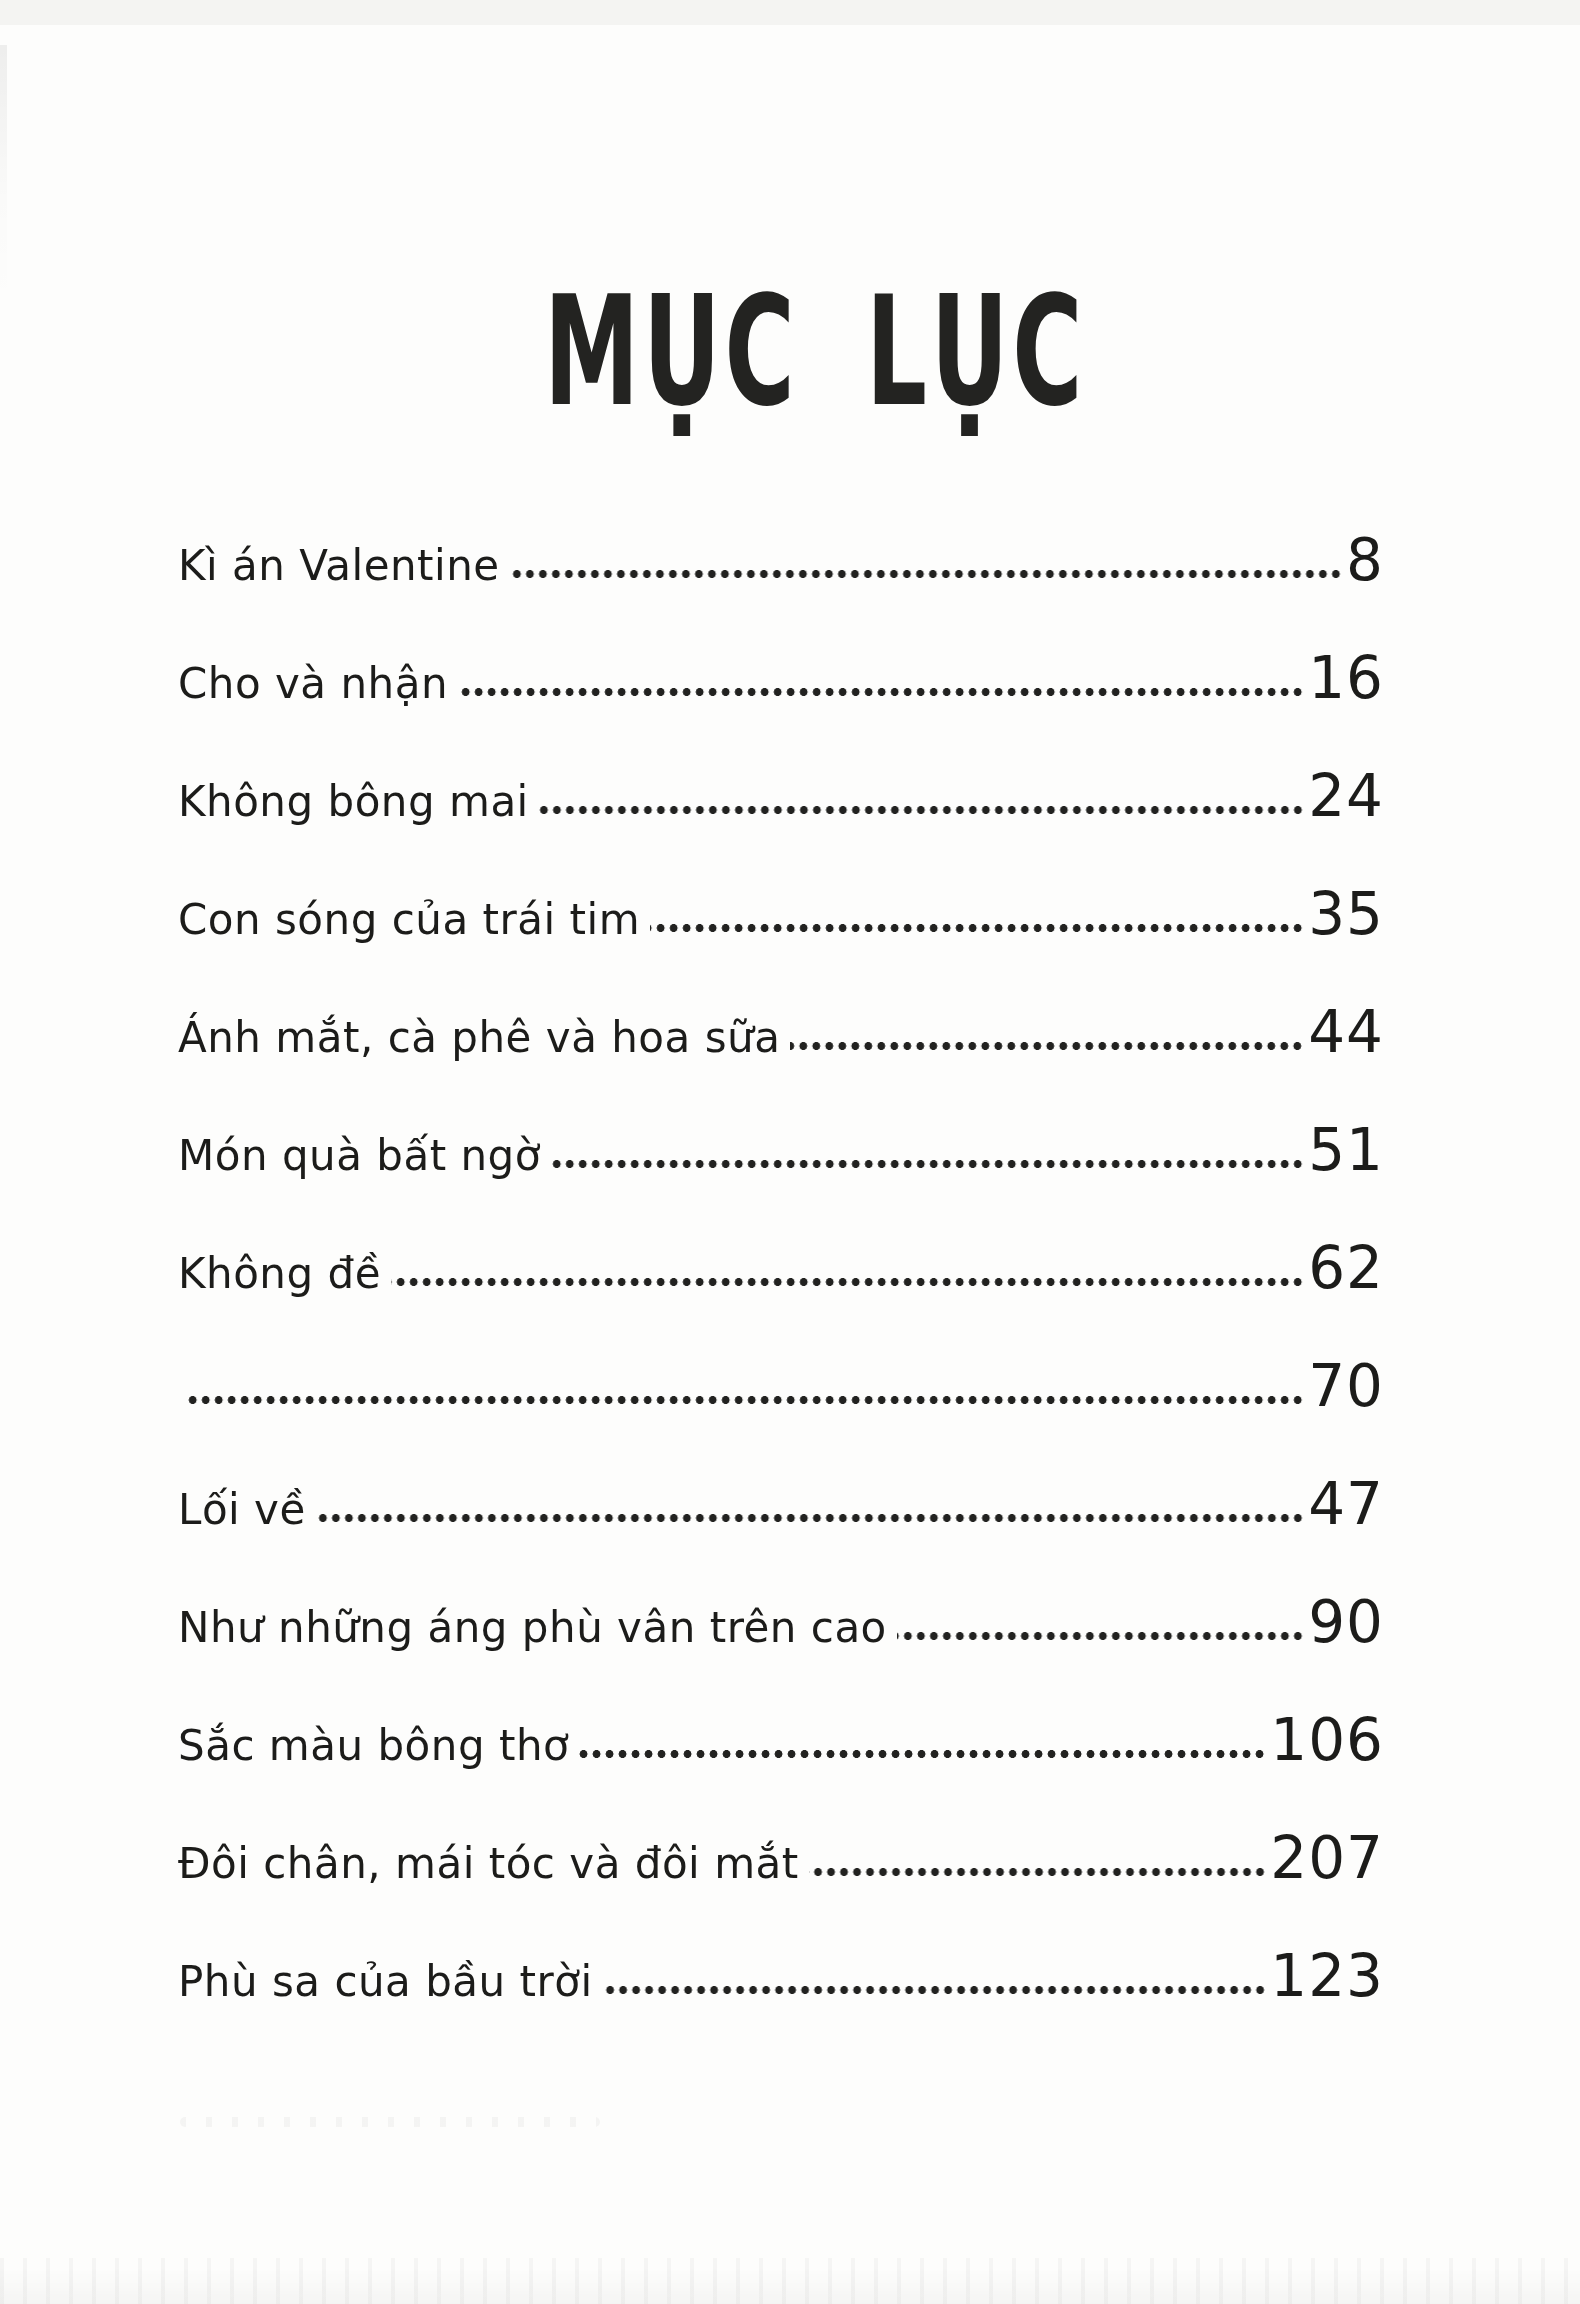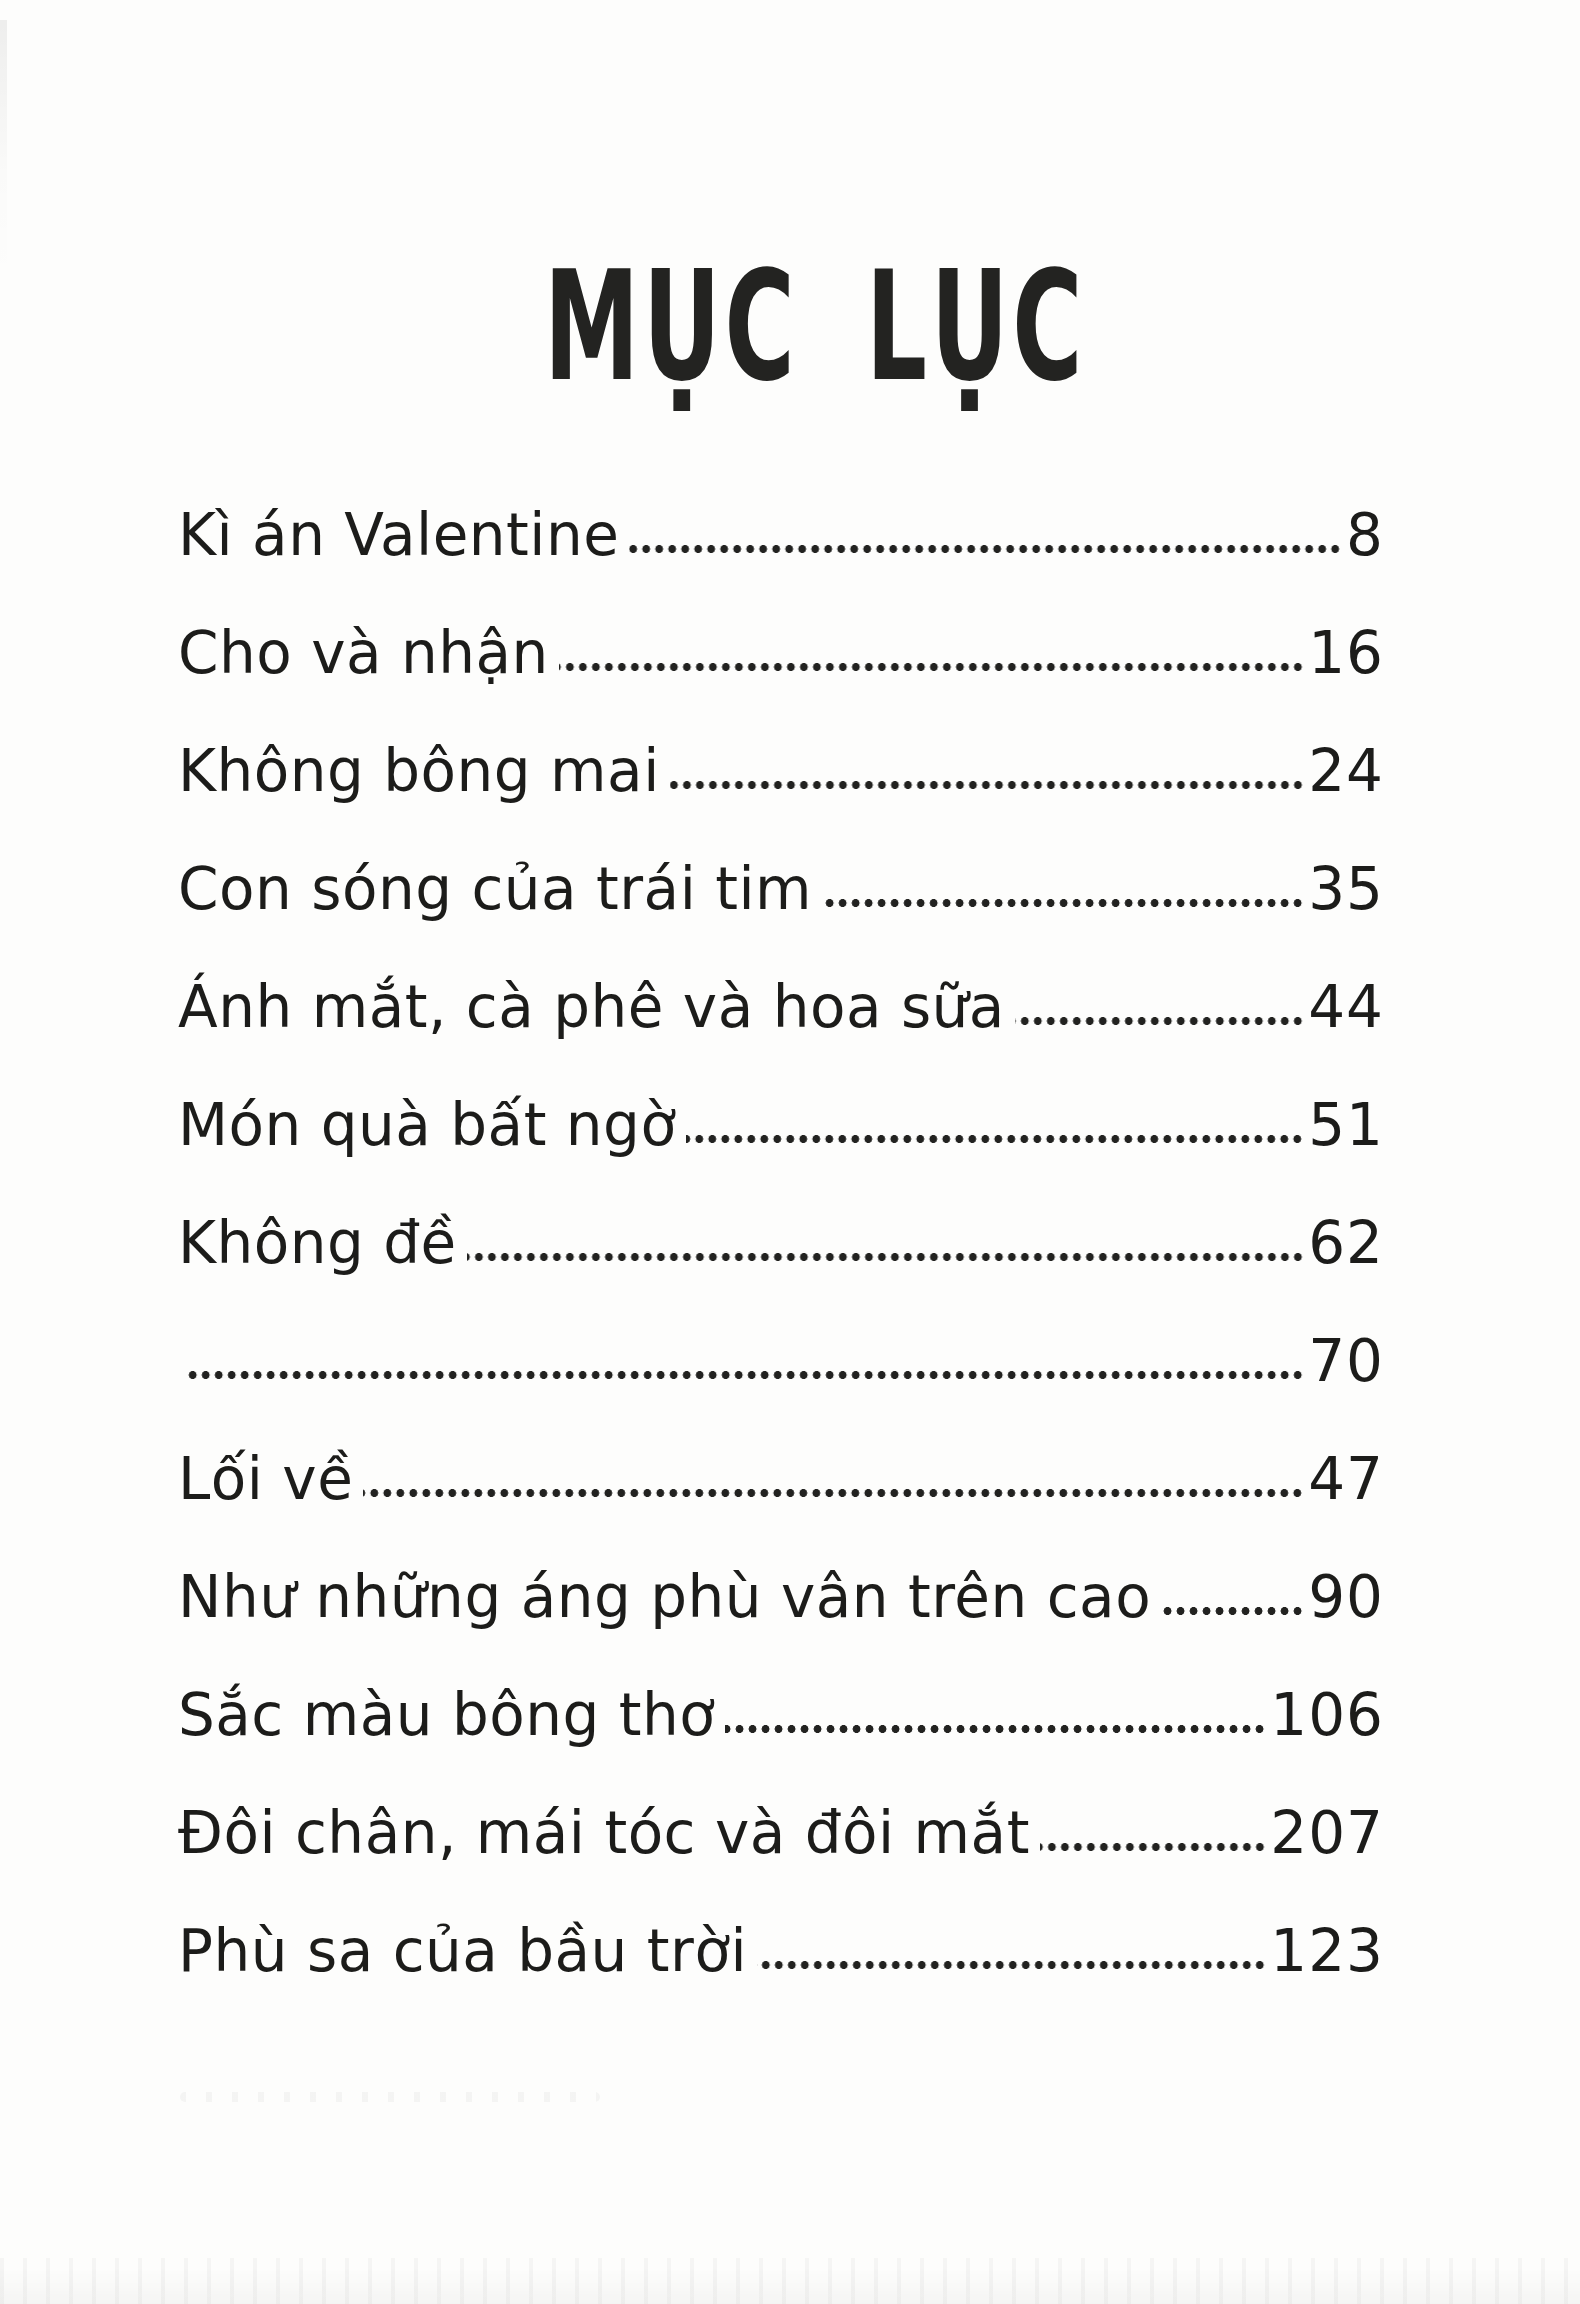--- a/index.html
+++ b/index.html
@@ -11,20 +11,21 @@
     height: 2304px;
     background: #f4f4f2;
     font-family: "DejaVu Sans", sans-serif;
     overflow: hidden;
   }
   .page {
     position: absolute;
     inset: 0;
     background: #fdfdfc;
     color: #1c1c1a;
+    margin-top: 25px;
   }
   
   .scan-edge-left {
     position: absolute;
     left: 0;
     top: 20px;
     width: 7px;
     height: 260px;
     background: linear-gradient(180deg, rgba(0,0,0,0.10), rgba(0,0,0,0.02) 60%, transparent);
     opacity: .6;
@@ -77,21 +78,21 @@
     right: 196px;
   }
   .entry {
     height: 118px;
     display: flex;
     align-items: baseline;
     padding-top: 30px;
     box-sizing: border-box;
   }
   .entry .label {
-    font-size: 58px;
+    font-size: 42px;
     line-height: 1;
     white-space: nowrap;
     letter-spacing: 0.5px;
   }
   .entry .dots {
     flex: 1 1 auto;
     height: 12px;
     margin: 0 4px 0 10px;
     background-image: radial-gradient(circle closest-side, #222220 62%, rgba(34,34,32,0) 70%);
     background-size: 13px 12px;

